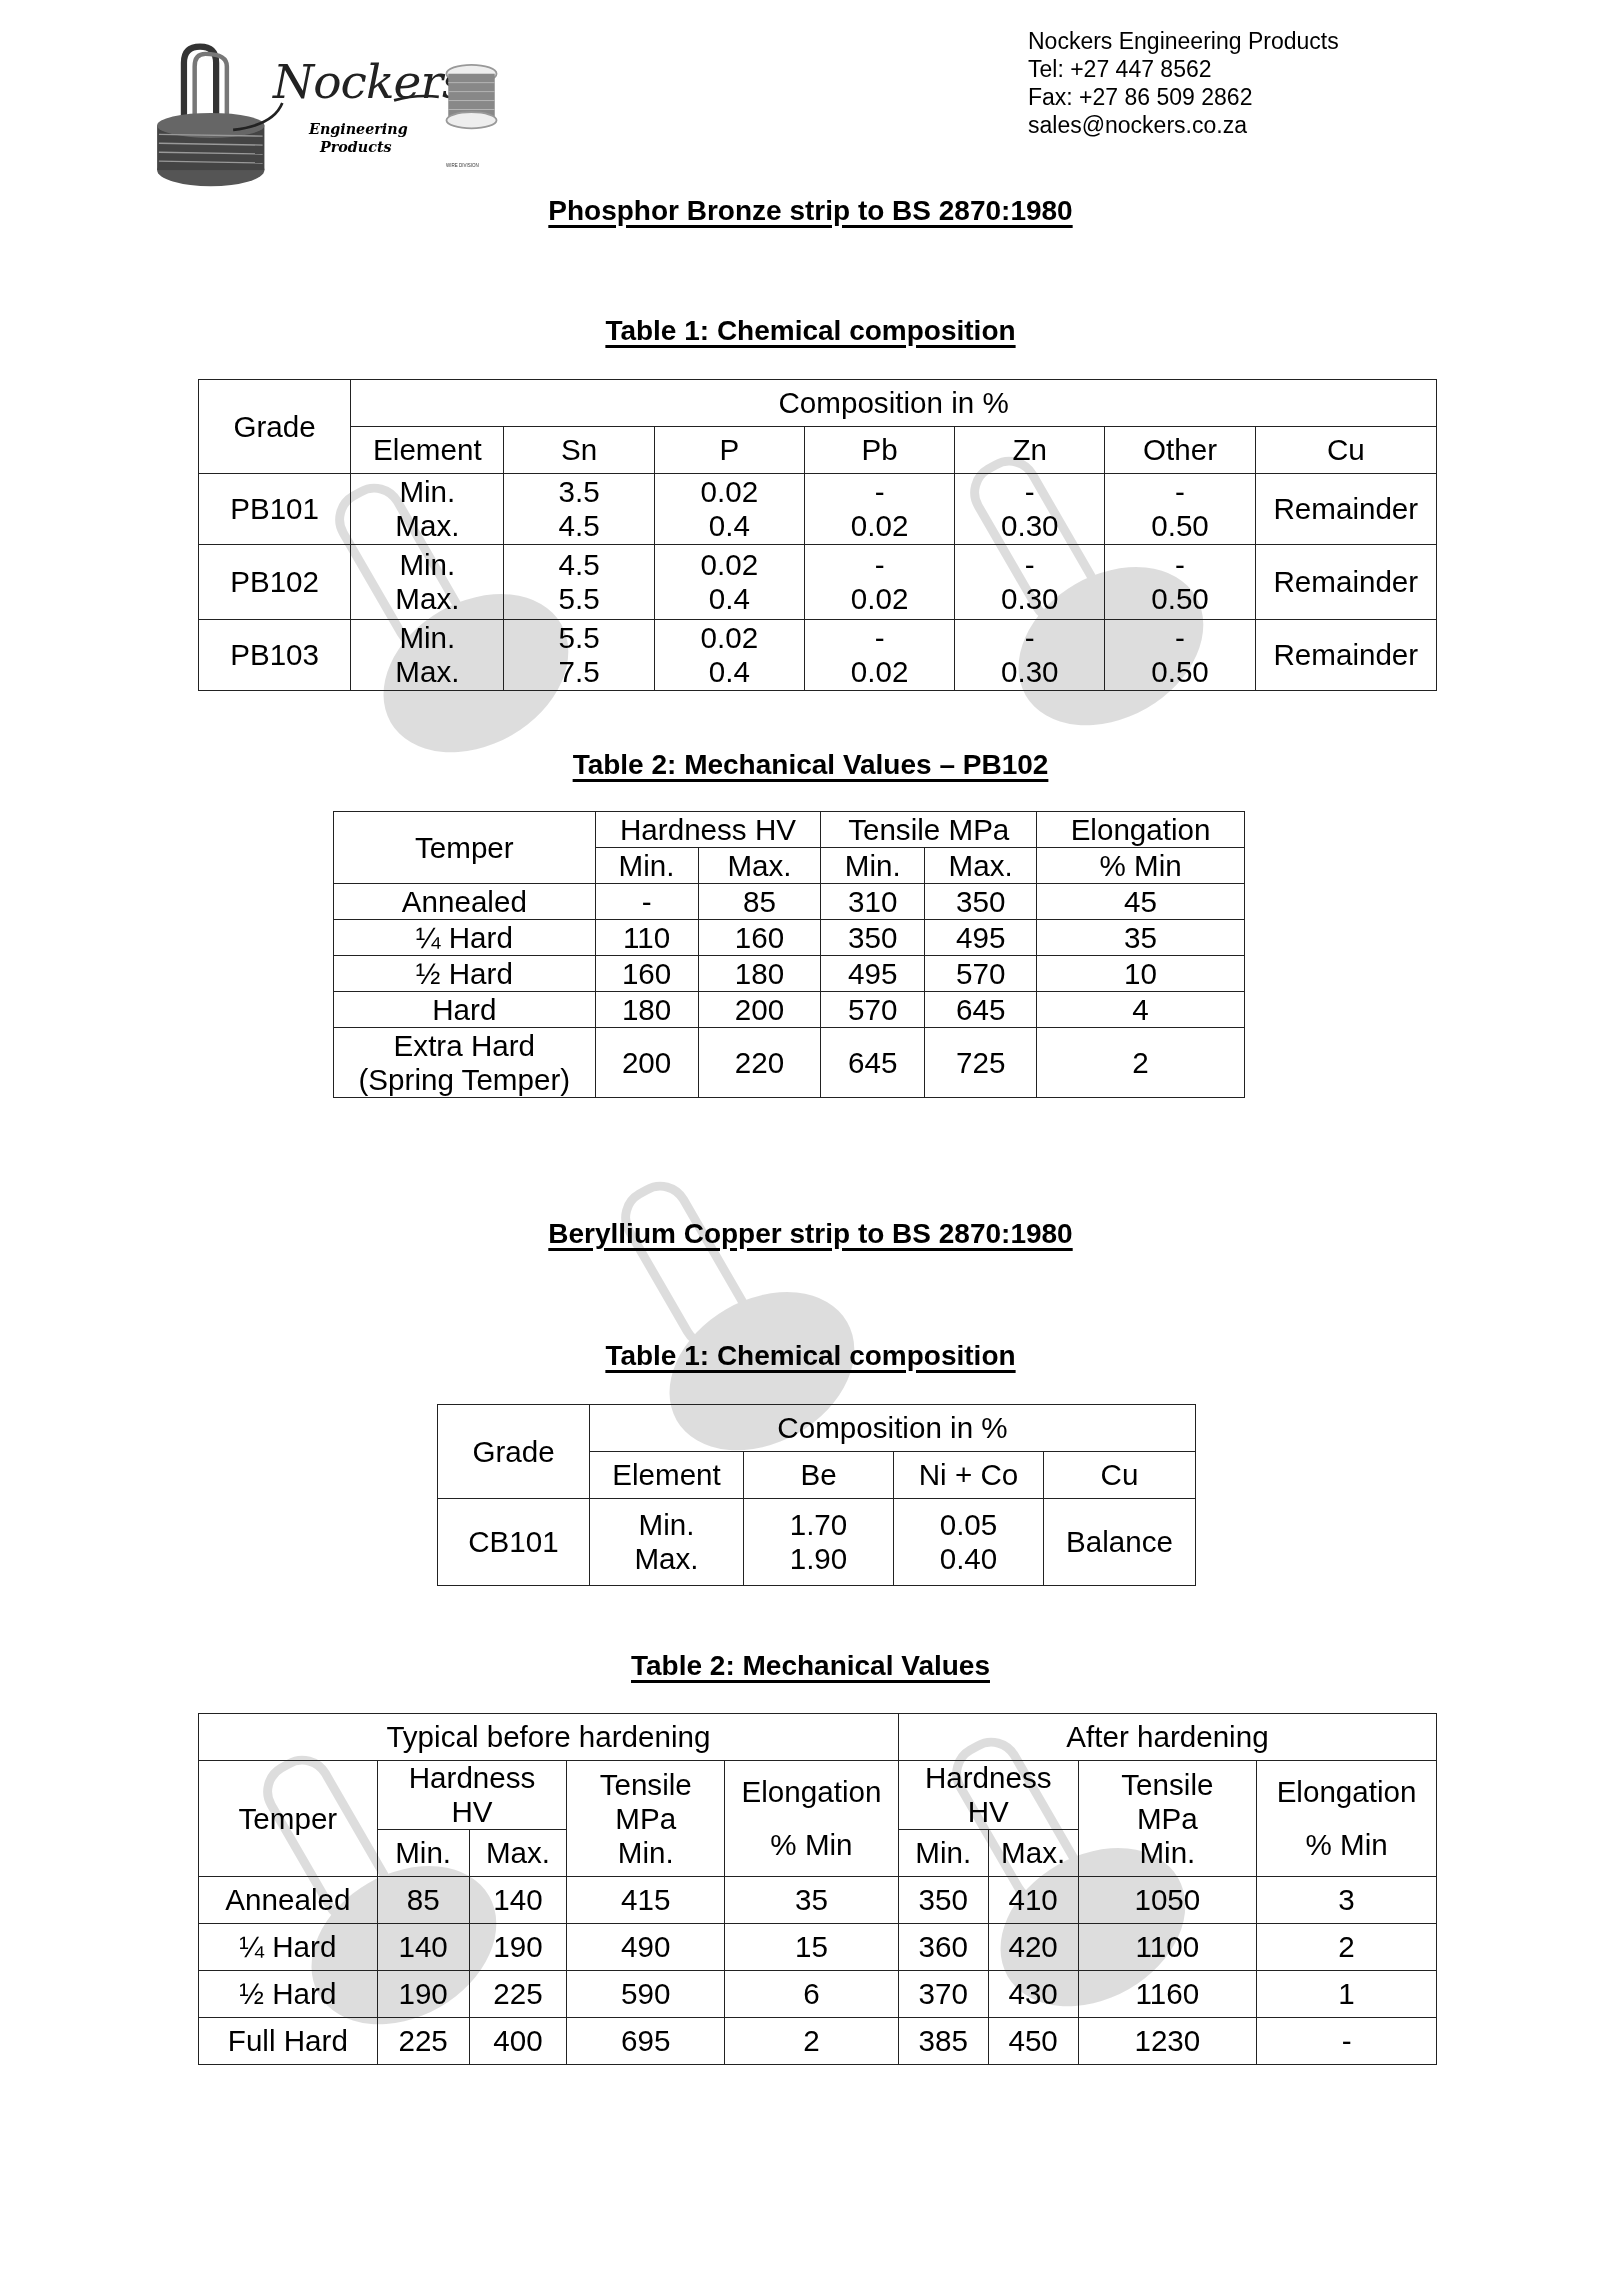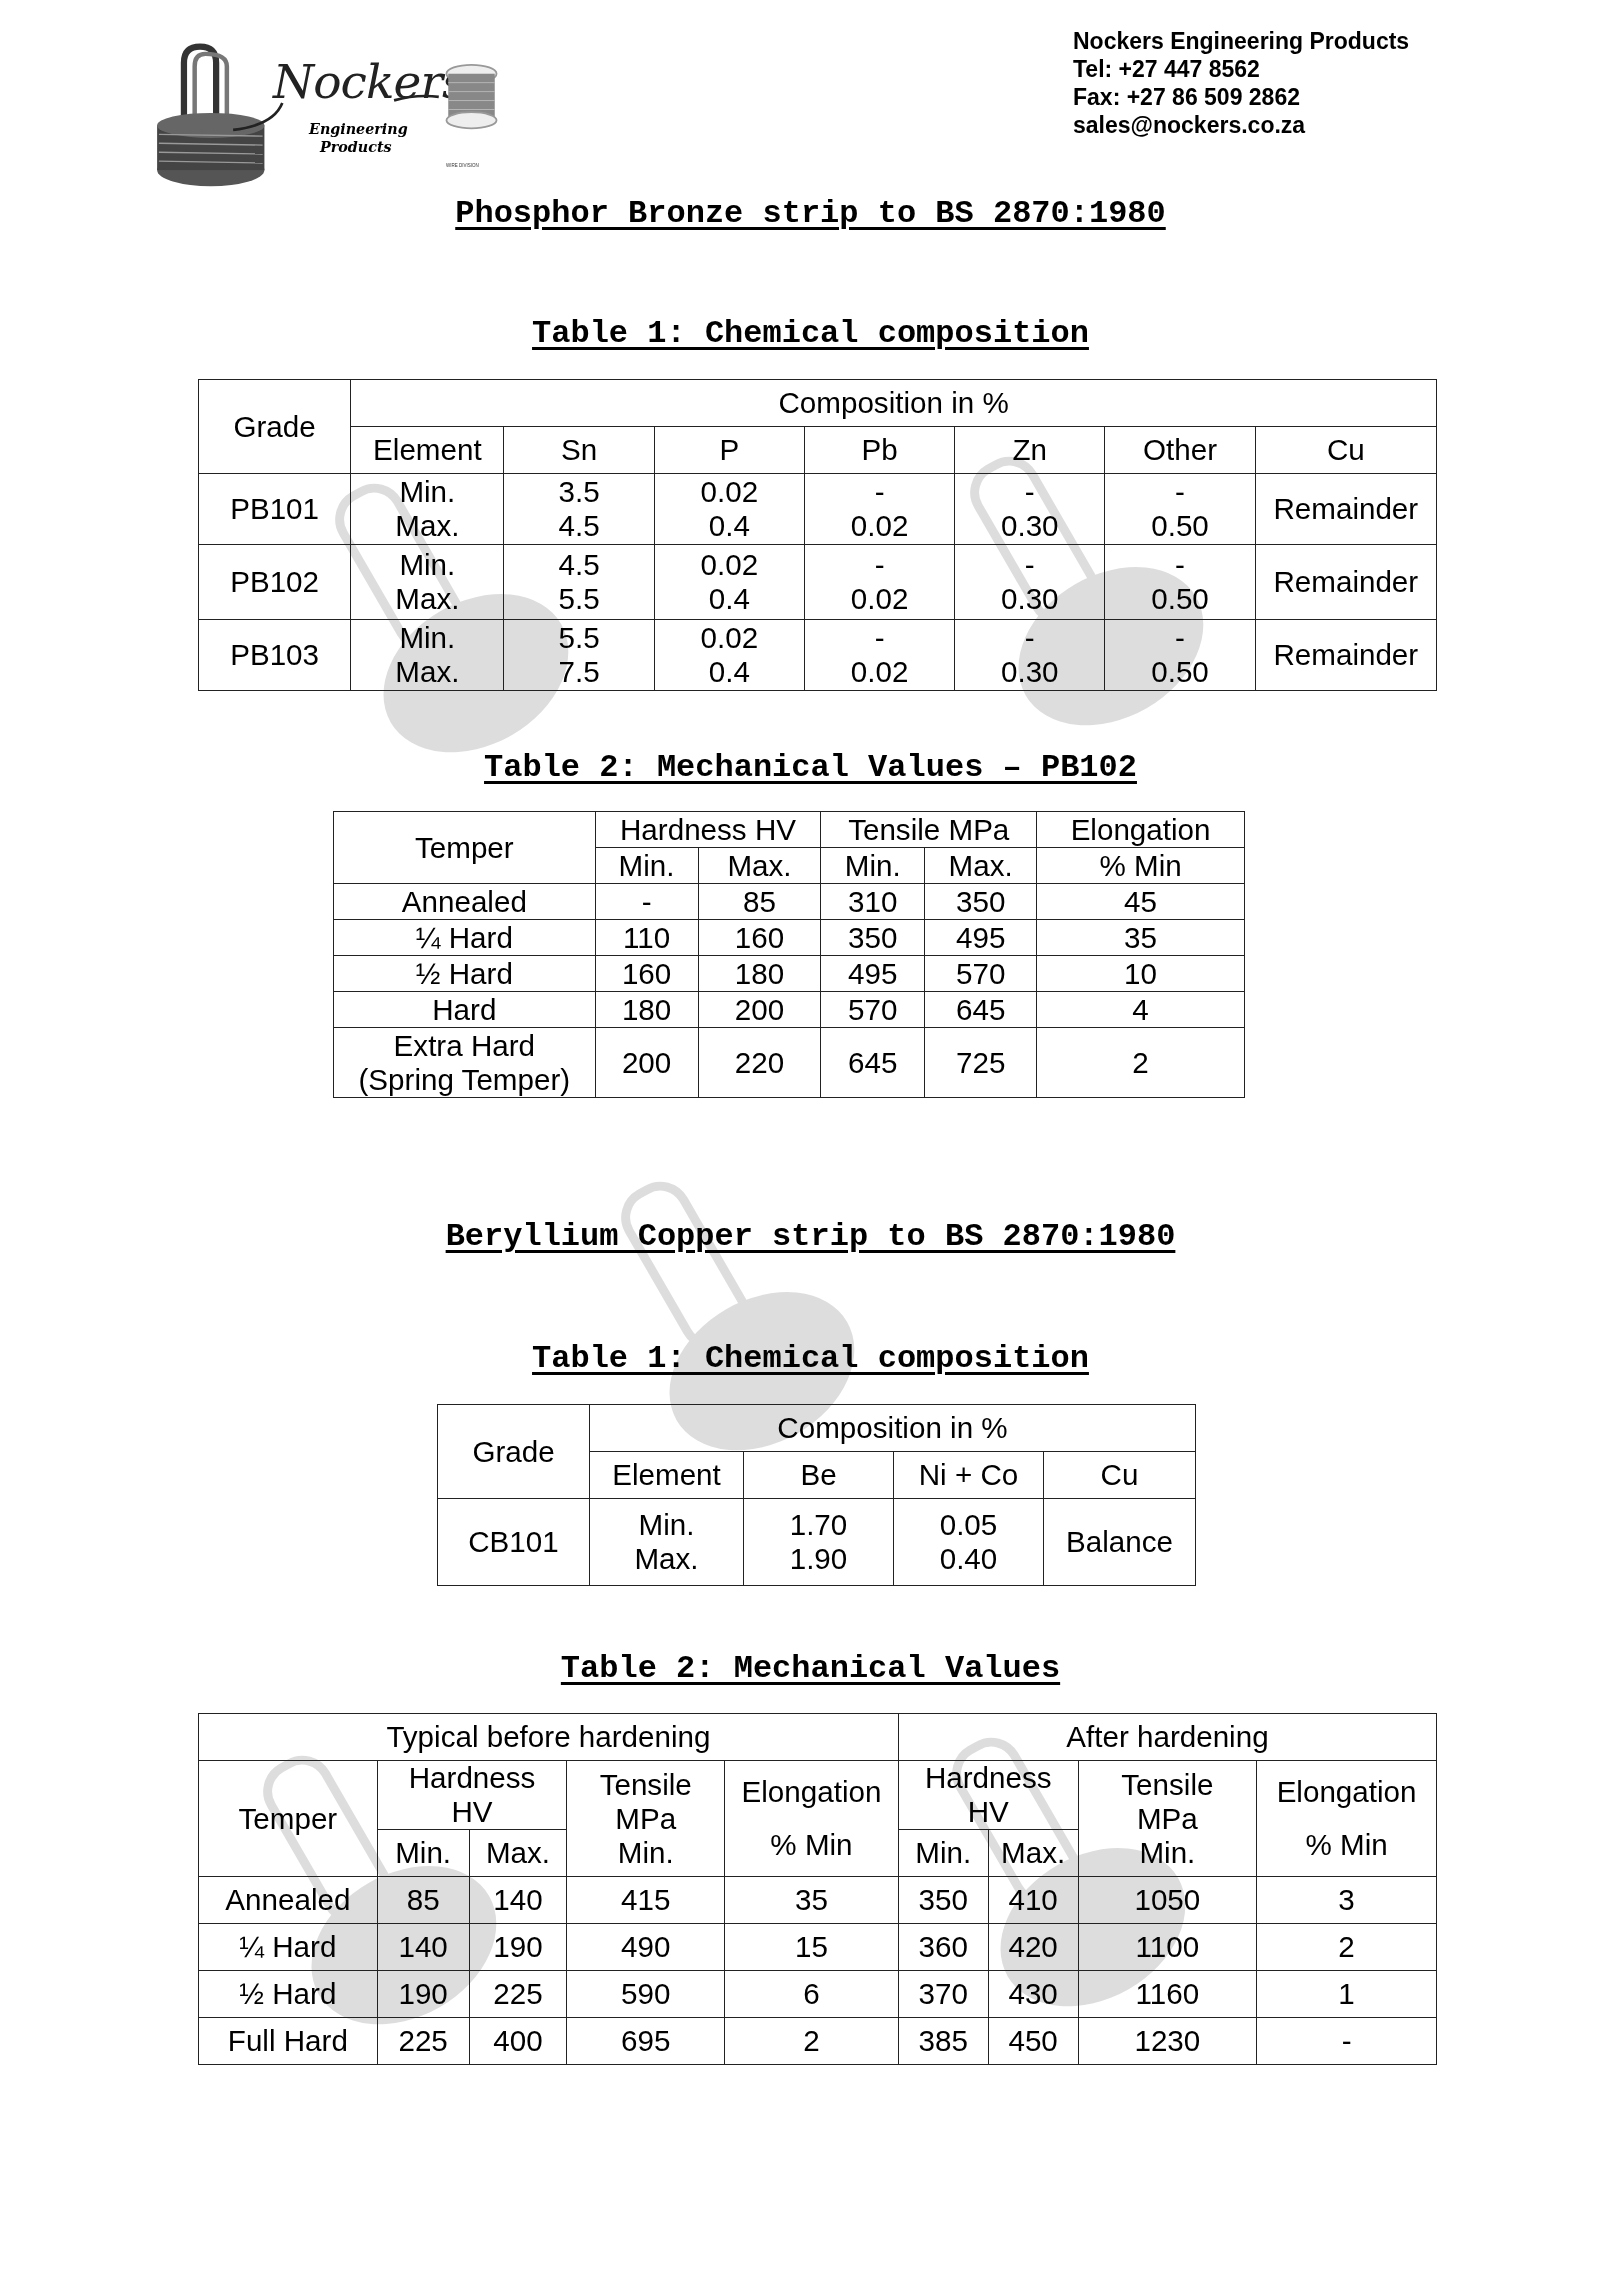--- a/index.html
+++ b/index.html
@@ -4,28 +4,27 @@
 <style>
   html, body { margin: 0; padding: 0; background: #ffffff; }
   body {
     width: 1621px; height: 2293px; position: relative; overflow: hidden;
     font-family: "Liberation Sans", sans-serif; color: #000;
   }
   .abs { position: absolute; }
   
   .logo { left: 148px; top: 36px; width: 358px; height: 152px; }
   
-  .contact { left: 1073px; top: 27px; font-weight: bold; font-size: 23px; line-height: 28px; }
+  .contact { left: 1028px; top: 27px; font-weight: normal; font-size: 23px; line-height: 28px; }
   .contact div { white-space: nowrap; }
   
   .heading {
     left: 0; width: 1621px; text-align: center; font-weight: bold;
-    font-size: 32px; text-decoration: underline; text-underline-offset: 4.5px;
+    font-size: 28px; text-decoration: underline; text-underline-offset: 4.5px;
     text-decoration-thickness: 2.7px;
-    font-family: Liberation Mono, monospace;
   }
   
   table.grid { border-collapse: collapse; position: absolute; padding-left: 42px; }
   table.grid td {
     border: 1.8px solid #222; text-align: center; vertical-align: middle;
     font-size: 29.6px; padding: 0; line-height: 34px;
   }
   .stack div { line-height: 34px; }
   
   .wm { opacity: 0.13; pointer-events: none; }

